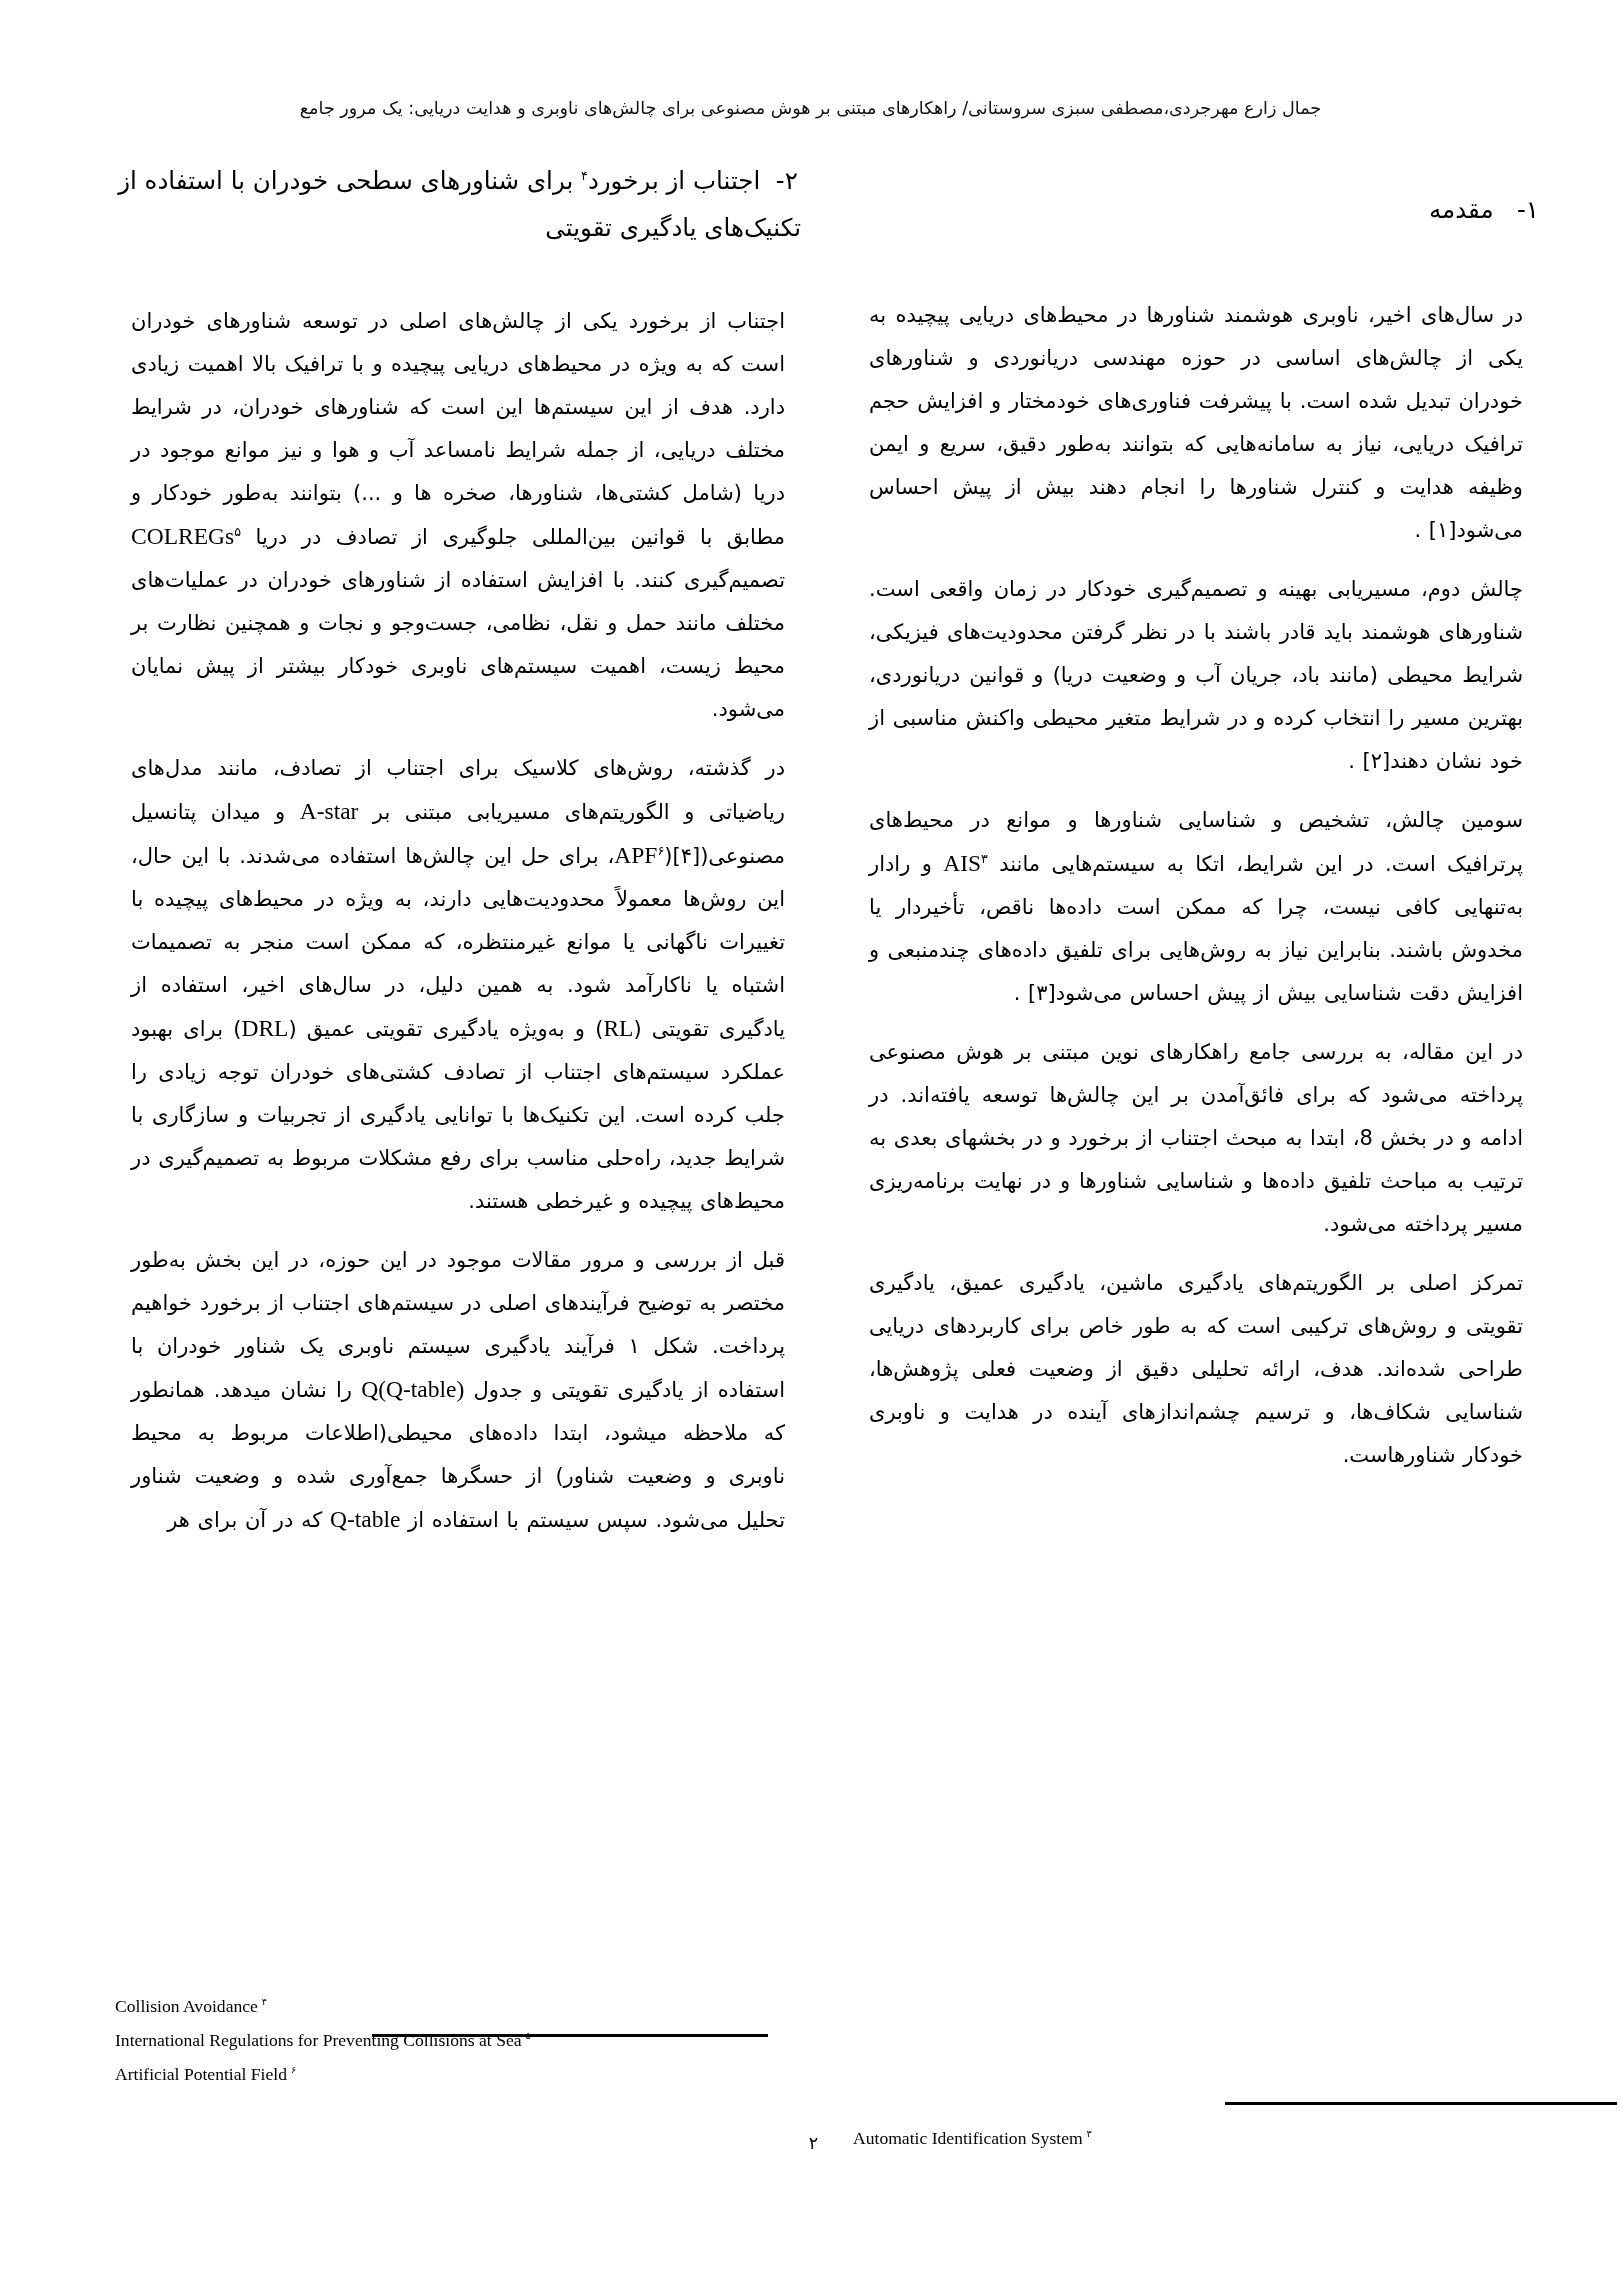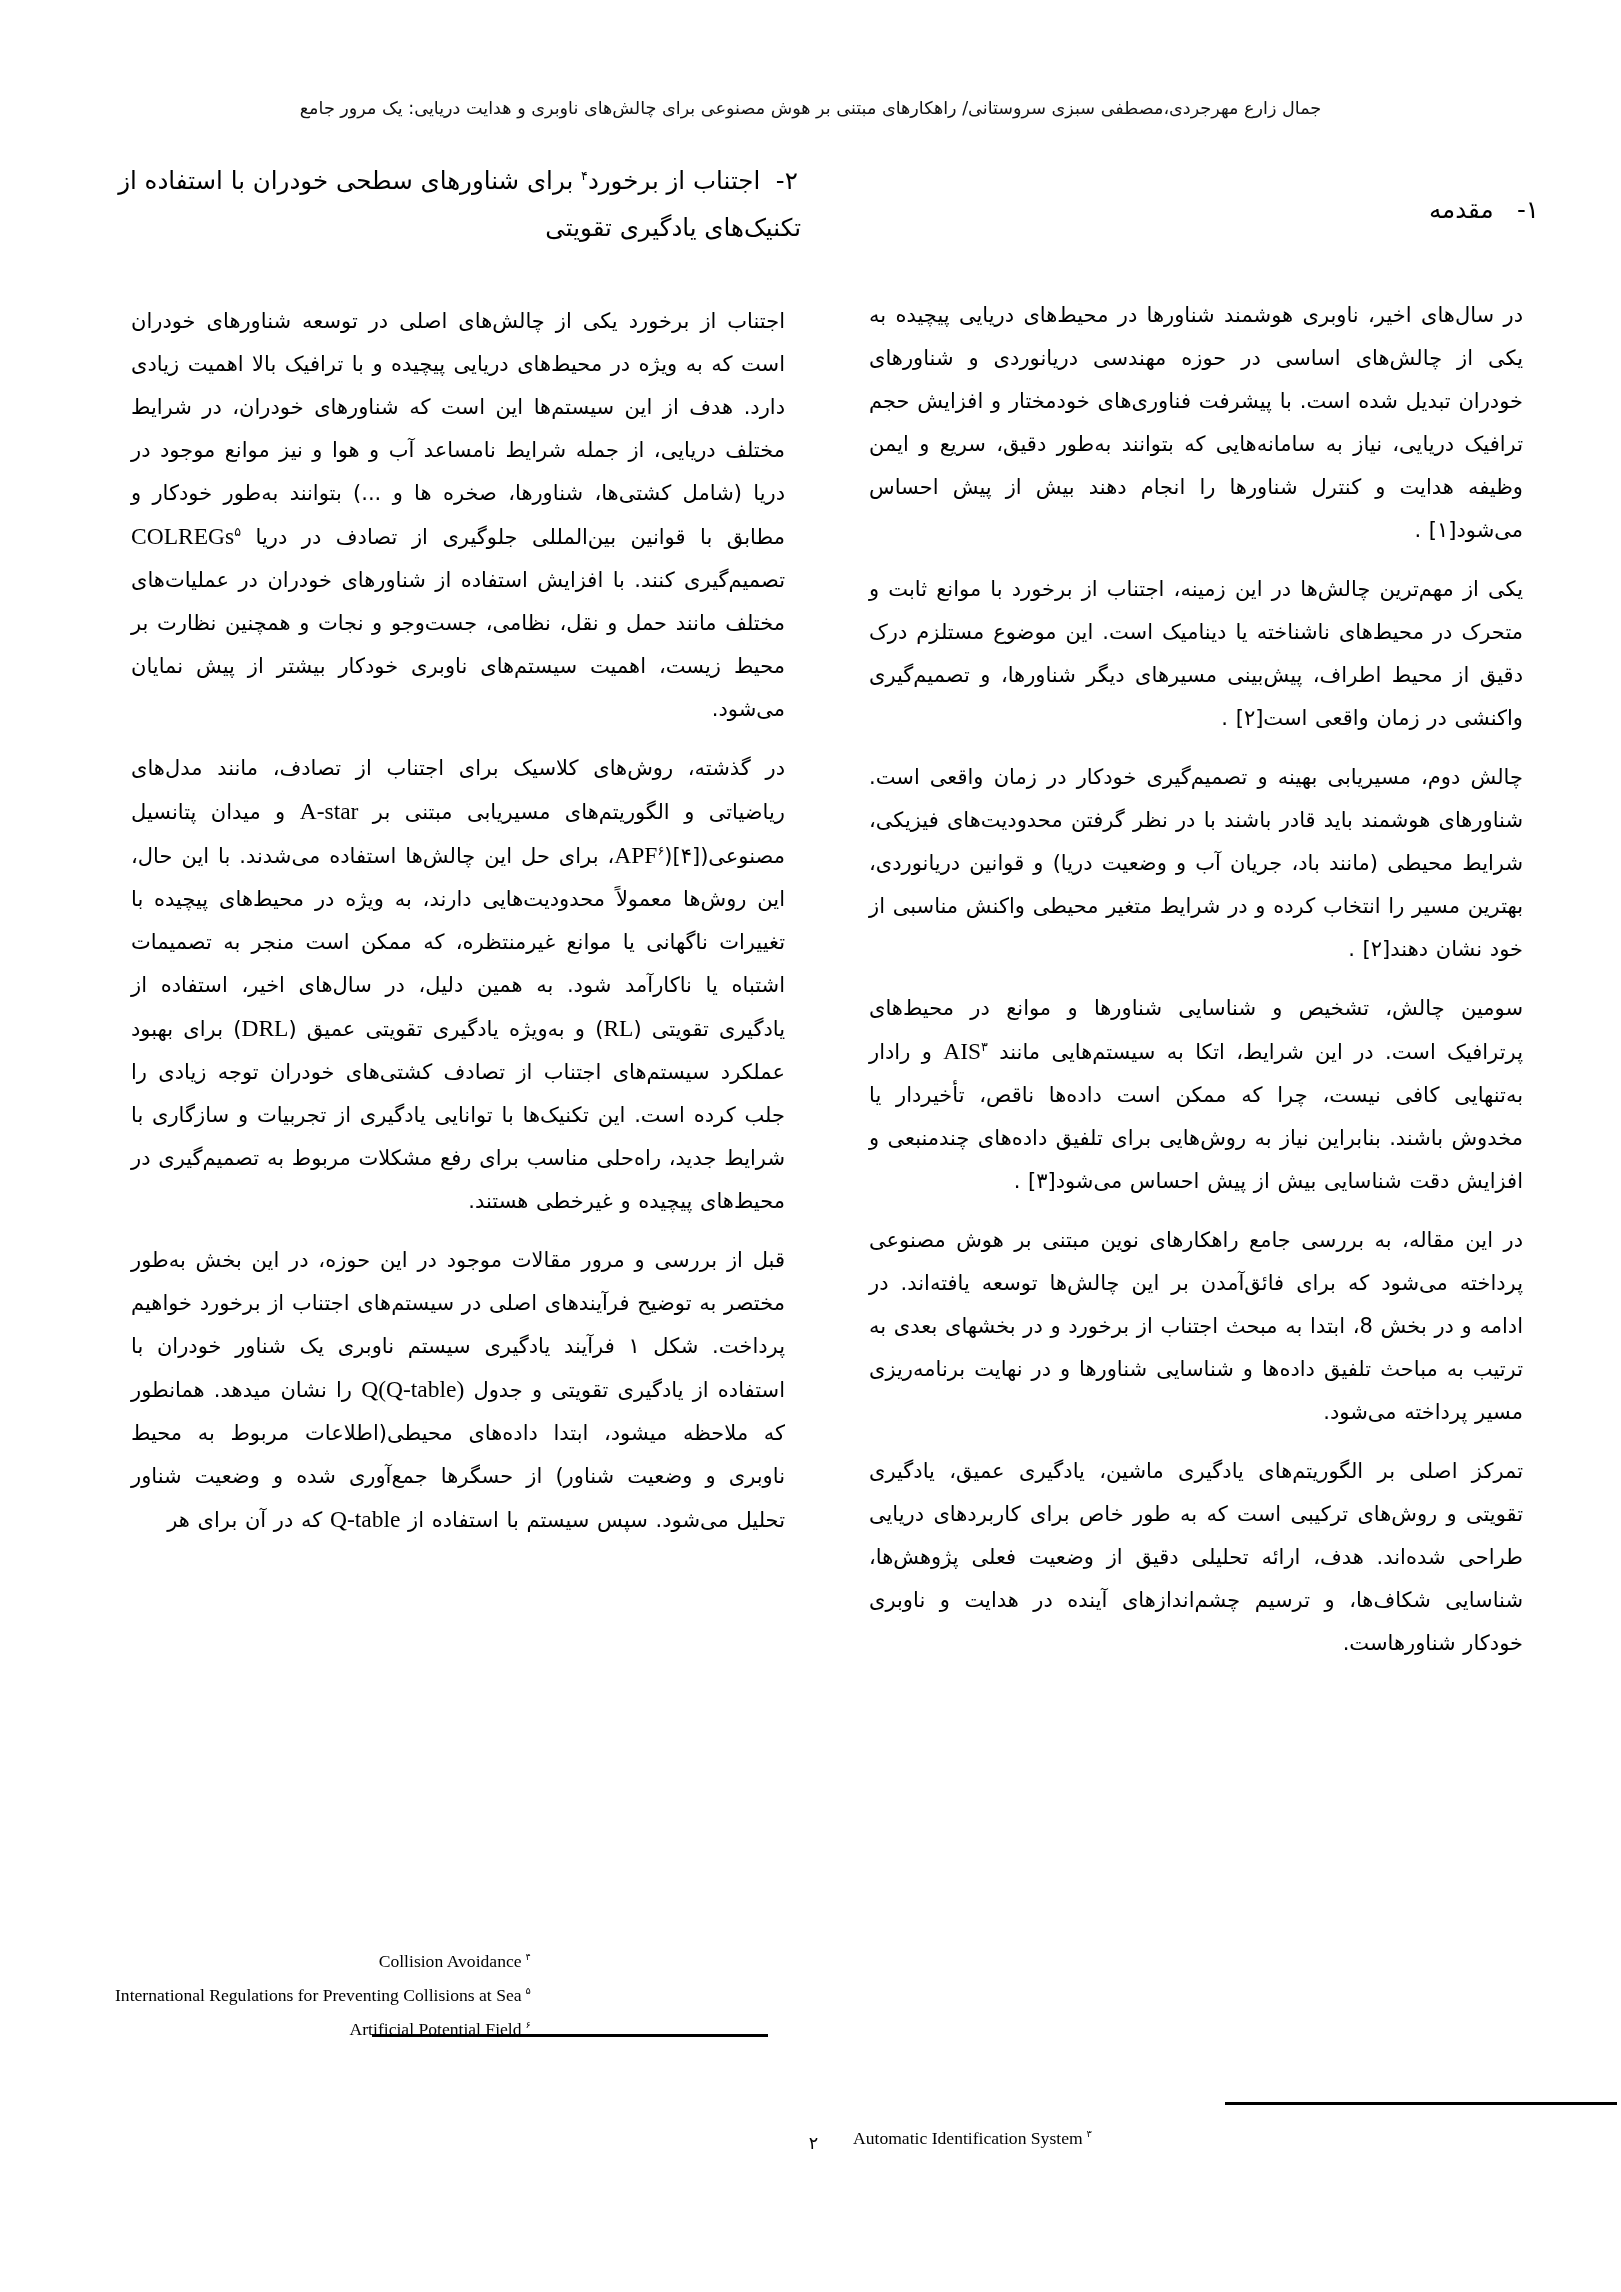--- a/index.html
+++ b/index.html
@@ -84,21 +84,21 @@
     .fn-rule.left { left: 372px; width: 396px; top: 2034px; }
     .fn-rule.right { left: 1225px; width: 392px; top: 2102px; }
     .footnotes {
       position: absolute;
       direction: ltr;
       text-align: left;
       font-family: "Liberation Serif", "DejaVu Serif", serif;
       font-size: 17.6px;
       line-height: 29px;
     }
-    .footnotes.left { left: 115px; top: 1942px; text-align: right; }
+    .footnotes.left { left: 115px; top: 1987px; }
     .footnotes.right { left: 853px; top: 2119px; }
     .footnotes sup {
       font-family: "DejaVu Sans", sans-serif;
       font-size: 9.8px;
       vertical-align: super;
       margin-left: 3.9px;
     }
     .page-number {
       position: absolute;
       top: 2133px;
@@ -111,21 +111,20 @@
 </head>
 <body>
 
 <div class="running-header">جمال زارع مهرجردی،مصطفی سبزی سروستانی/ راهکارهای مبتنی بر هوش مصنوعی برای چالش‌های ناوبری و هدایت دریایی: یک مرور جامع</div>
 
 <div class="column col-right">
   <h2 class="section-heading">
     <span>۱-</span>&nbsp;&nbsp;&nbsp;<span>مقدمه</span>
   </h2>
   <p class="para">در سال‌های اخیر، ناوبری هوشمند شناورها در محیط‌های دریایی پیچیده به یکی از چالش‌های اساسی در حوزه مهندسی دریانوردی و شناورهای خودران تبدیل شده است. با پیشرفت فناوری‌های خودمختار و افزایش حجم ترافیک دریایی، نیاز به سامانه‌هایی که بتوانند به‌طور دقیق، سریع و ایمن وظیفه هدایت و کنترل شناورها را انجام دهند بیش از پیش احساس می‌شود[۱] .</p>
-  <p class="para">یکی از مهم‌ترین چالش‌ها در این زمینه، اجتناب از برخورد با موانع ثابت و متحرک در محیط‌های ناشناخته یا دینامیک است. این موضوع مستلزم درک دقیق از محیط اطراف، پیش‌بینی مسیرهای دیگر شناورها، و تصمیم‌گیری واکنشی در زمان واقعی است[۲] .</p>
   <p class="para">چالش دوم، مسیریابی بهینه و تصمیم‌گیری خودکار در زمان واقعی است. شناورهای هوشمند باید قادر باشند با در نظر گرفتن محدودیت‌های فیزیکی، شرایط محیطی (مانند باد، جریان آب و وضعیت دریا) و قوانین دریانوردی، بهترین مسیر را انتخاب کرده و در شرایط متغیر محیطی واکنش مناسبی از خود نشان دهند[۲] .</p>
   <p class="para"><span>سومین چالش، تشخیص و شناسایی شناورها و موانع در محیط‌های پرترافیک است. در این شرایط، اتکا به سیستم‌هایی مانند </span><span class="latin">AIS</span><sup class="fn">۳</sup><span> و رادار به‌تنهایی کافی نیست، چرا که ممکن است داده‌ها ناقص، تأخیردار یا مخدوش باشند. بنابراین نیاز به روش‌هایی برای تلفیق داده‌های چندمنبعی و افزایش دقت شناسایی بیش از پیش احساس می‌شود[۳] .</span></p>
   <p class="para">در این مقاله، به بررسی جامع راهکارهای نوین مبتنی بر هوش مصنوعی پرداخته می‌شود که برای فائق‌آمدن بر این چالش‌ها توسعه یافته‌اند. در ادامه و در بخش 8، ابتدا به مبحث اجتناب از برخورد و در بخشهای بعدی به ترتیب به مباحث تلفیق داده‌ها و شناسایی شناورها و در نهایت برنامه‌ریزی مسیر پرداخته می‌شود.</p>
   <p class="para">تمرکز اصلی بر الگوریتم‌های یادگیری ماشین، یادگیری عمیق، یادگیری تقویتی و روش‌های ترکیبی است که به طور خاص برای کاربردهای دریایی طراحی شده‌اند. هدف، ارائه تحلیلی دقیق از وضعیت فعلی پژوهش‌ها، شناسایی شکاف‌ها، و ترسیم چشم‌اندازهای آینده در هدایت و ناوبری خودکار شناورهاست.</p>
 </div>
 
 <div class="column col-left">
   <h2 class="section-heading main">
     <span>۲-</span>&nbsp;&nbsp;<span>اجتناب از برخورد</span><sup class="fn">۴</sup><span> برای شناورهای سطحی خودران با استفاده از تکنیک‌های یادگیری تقویتی</span>
   </h2>

